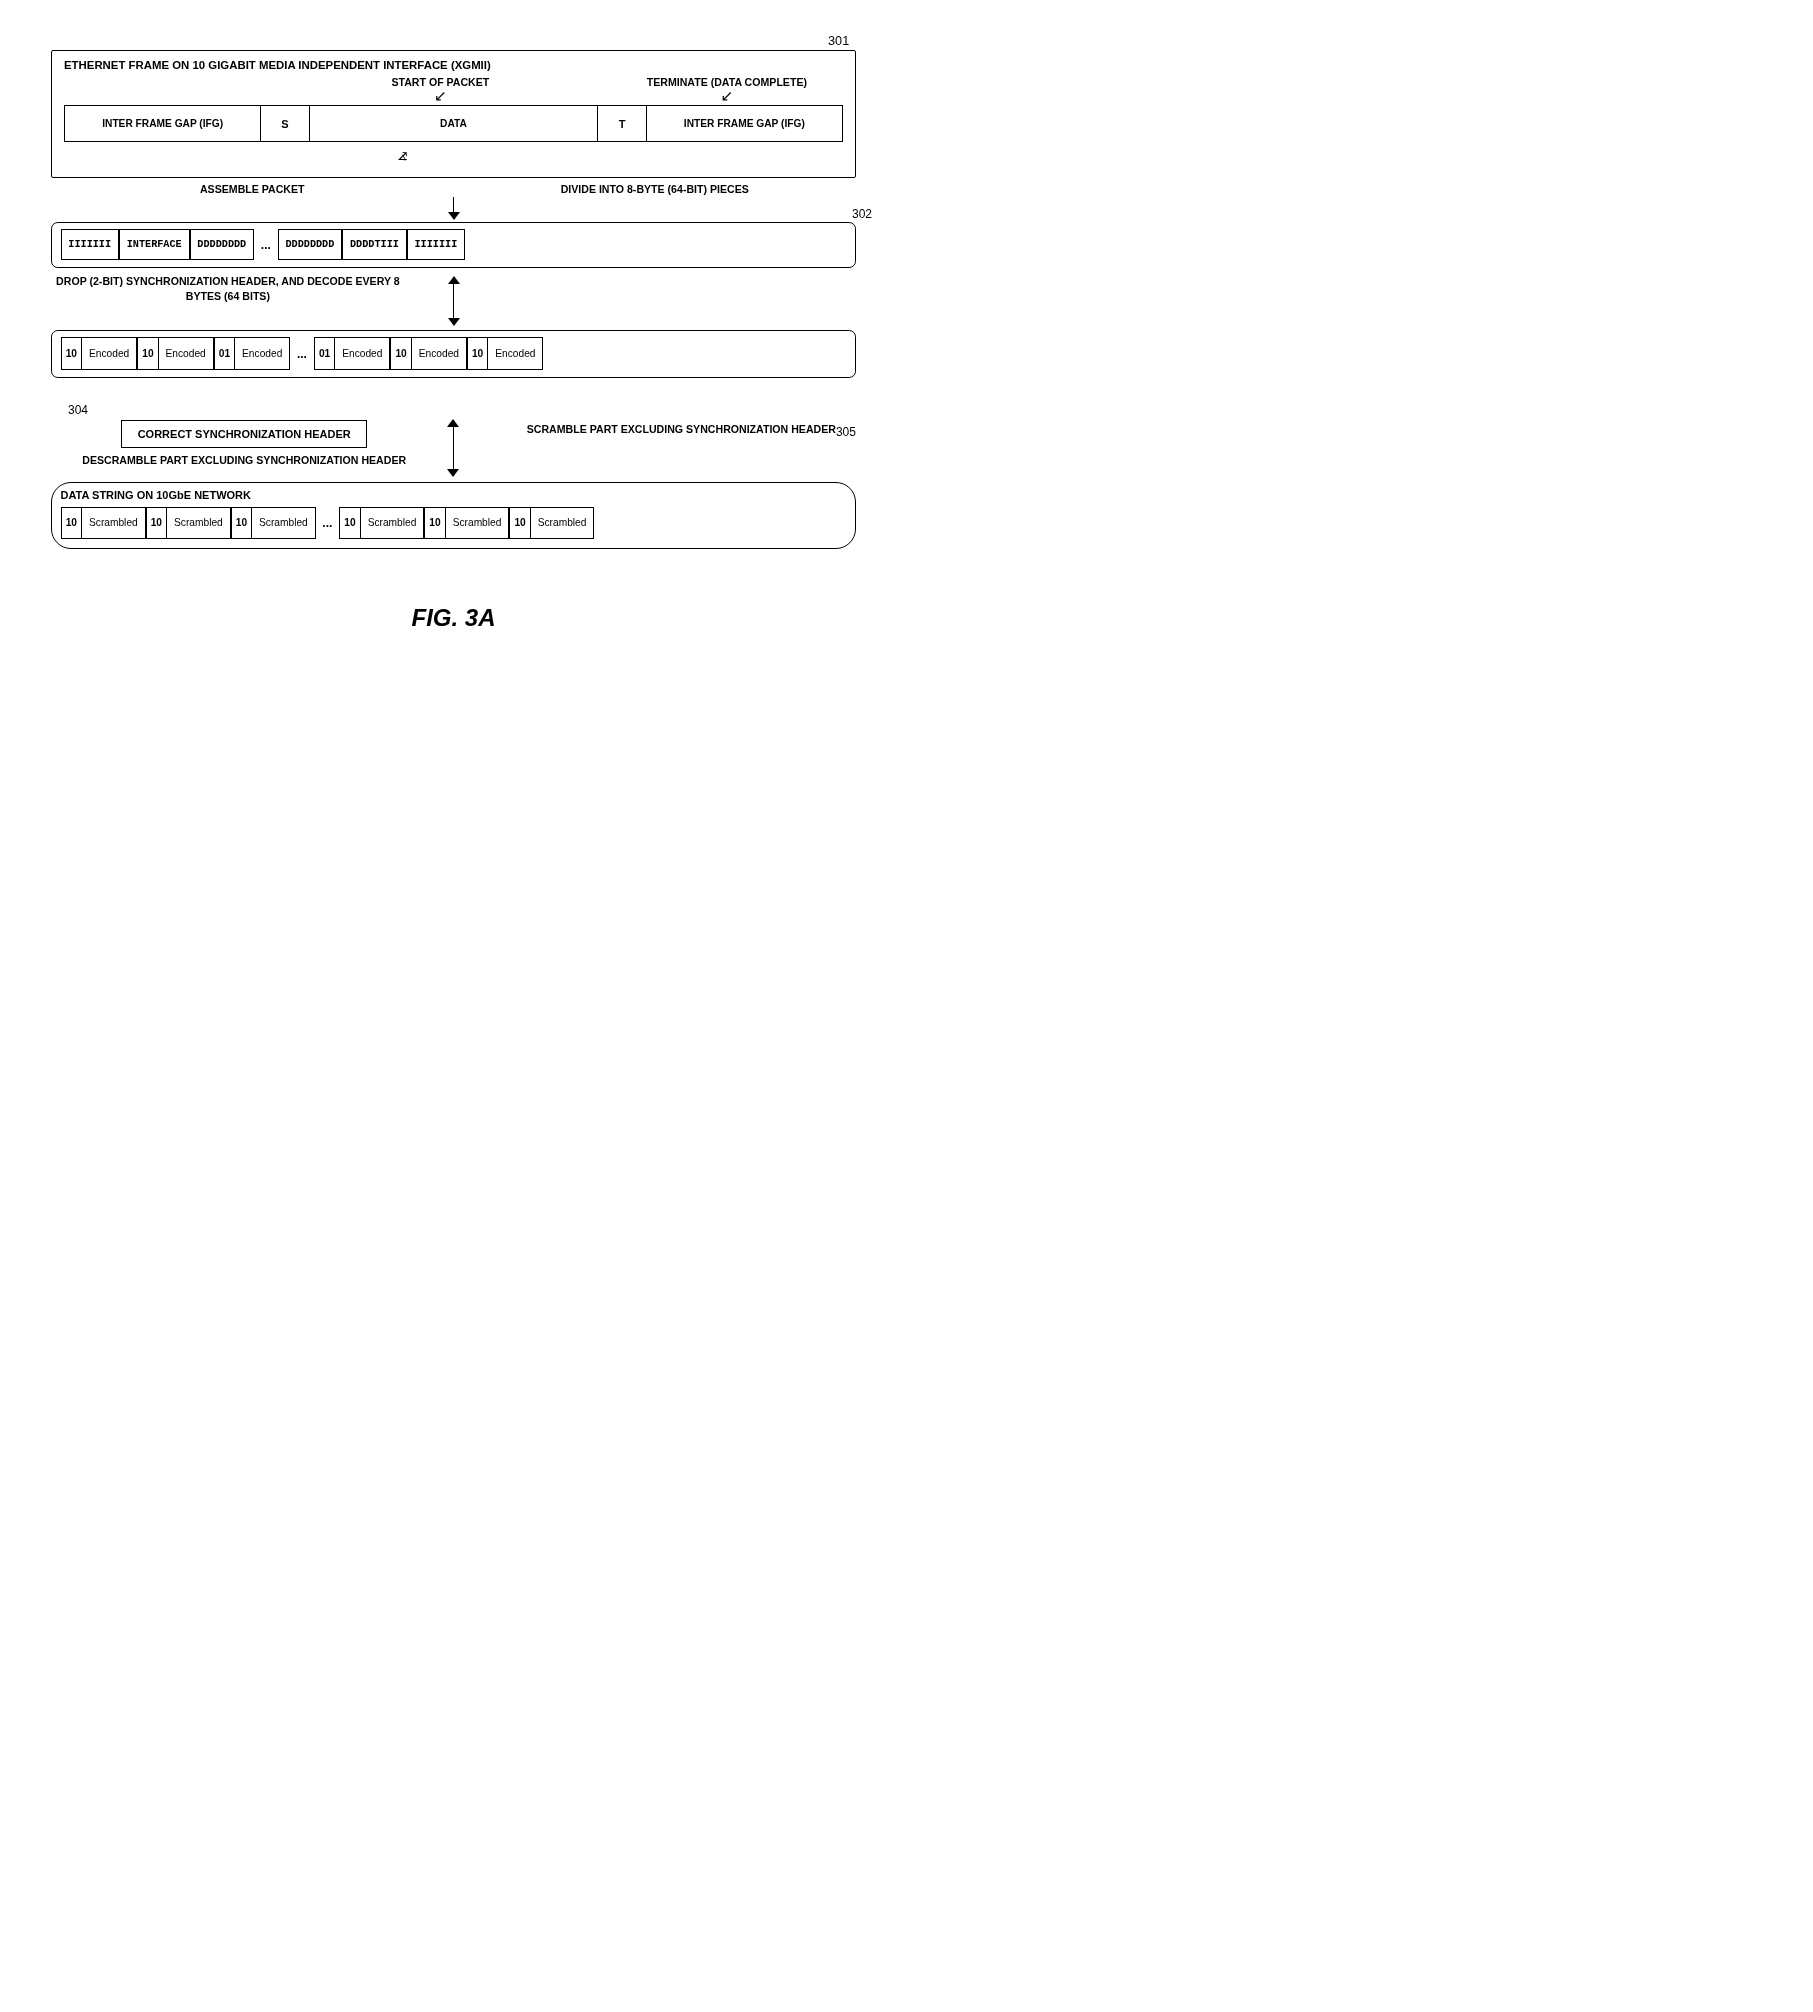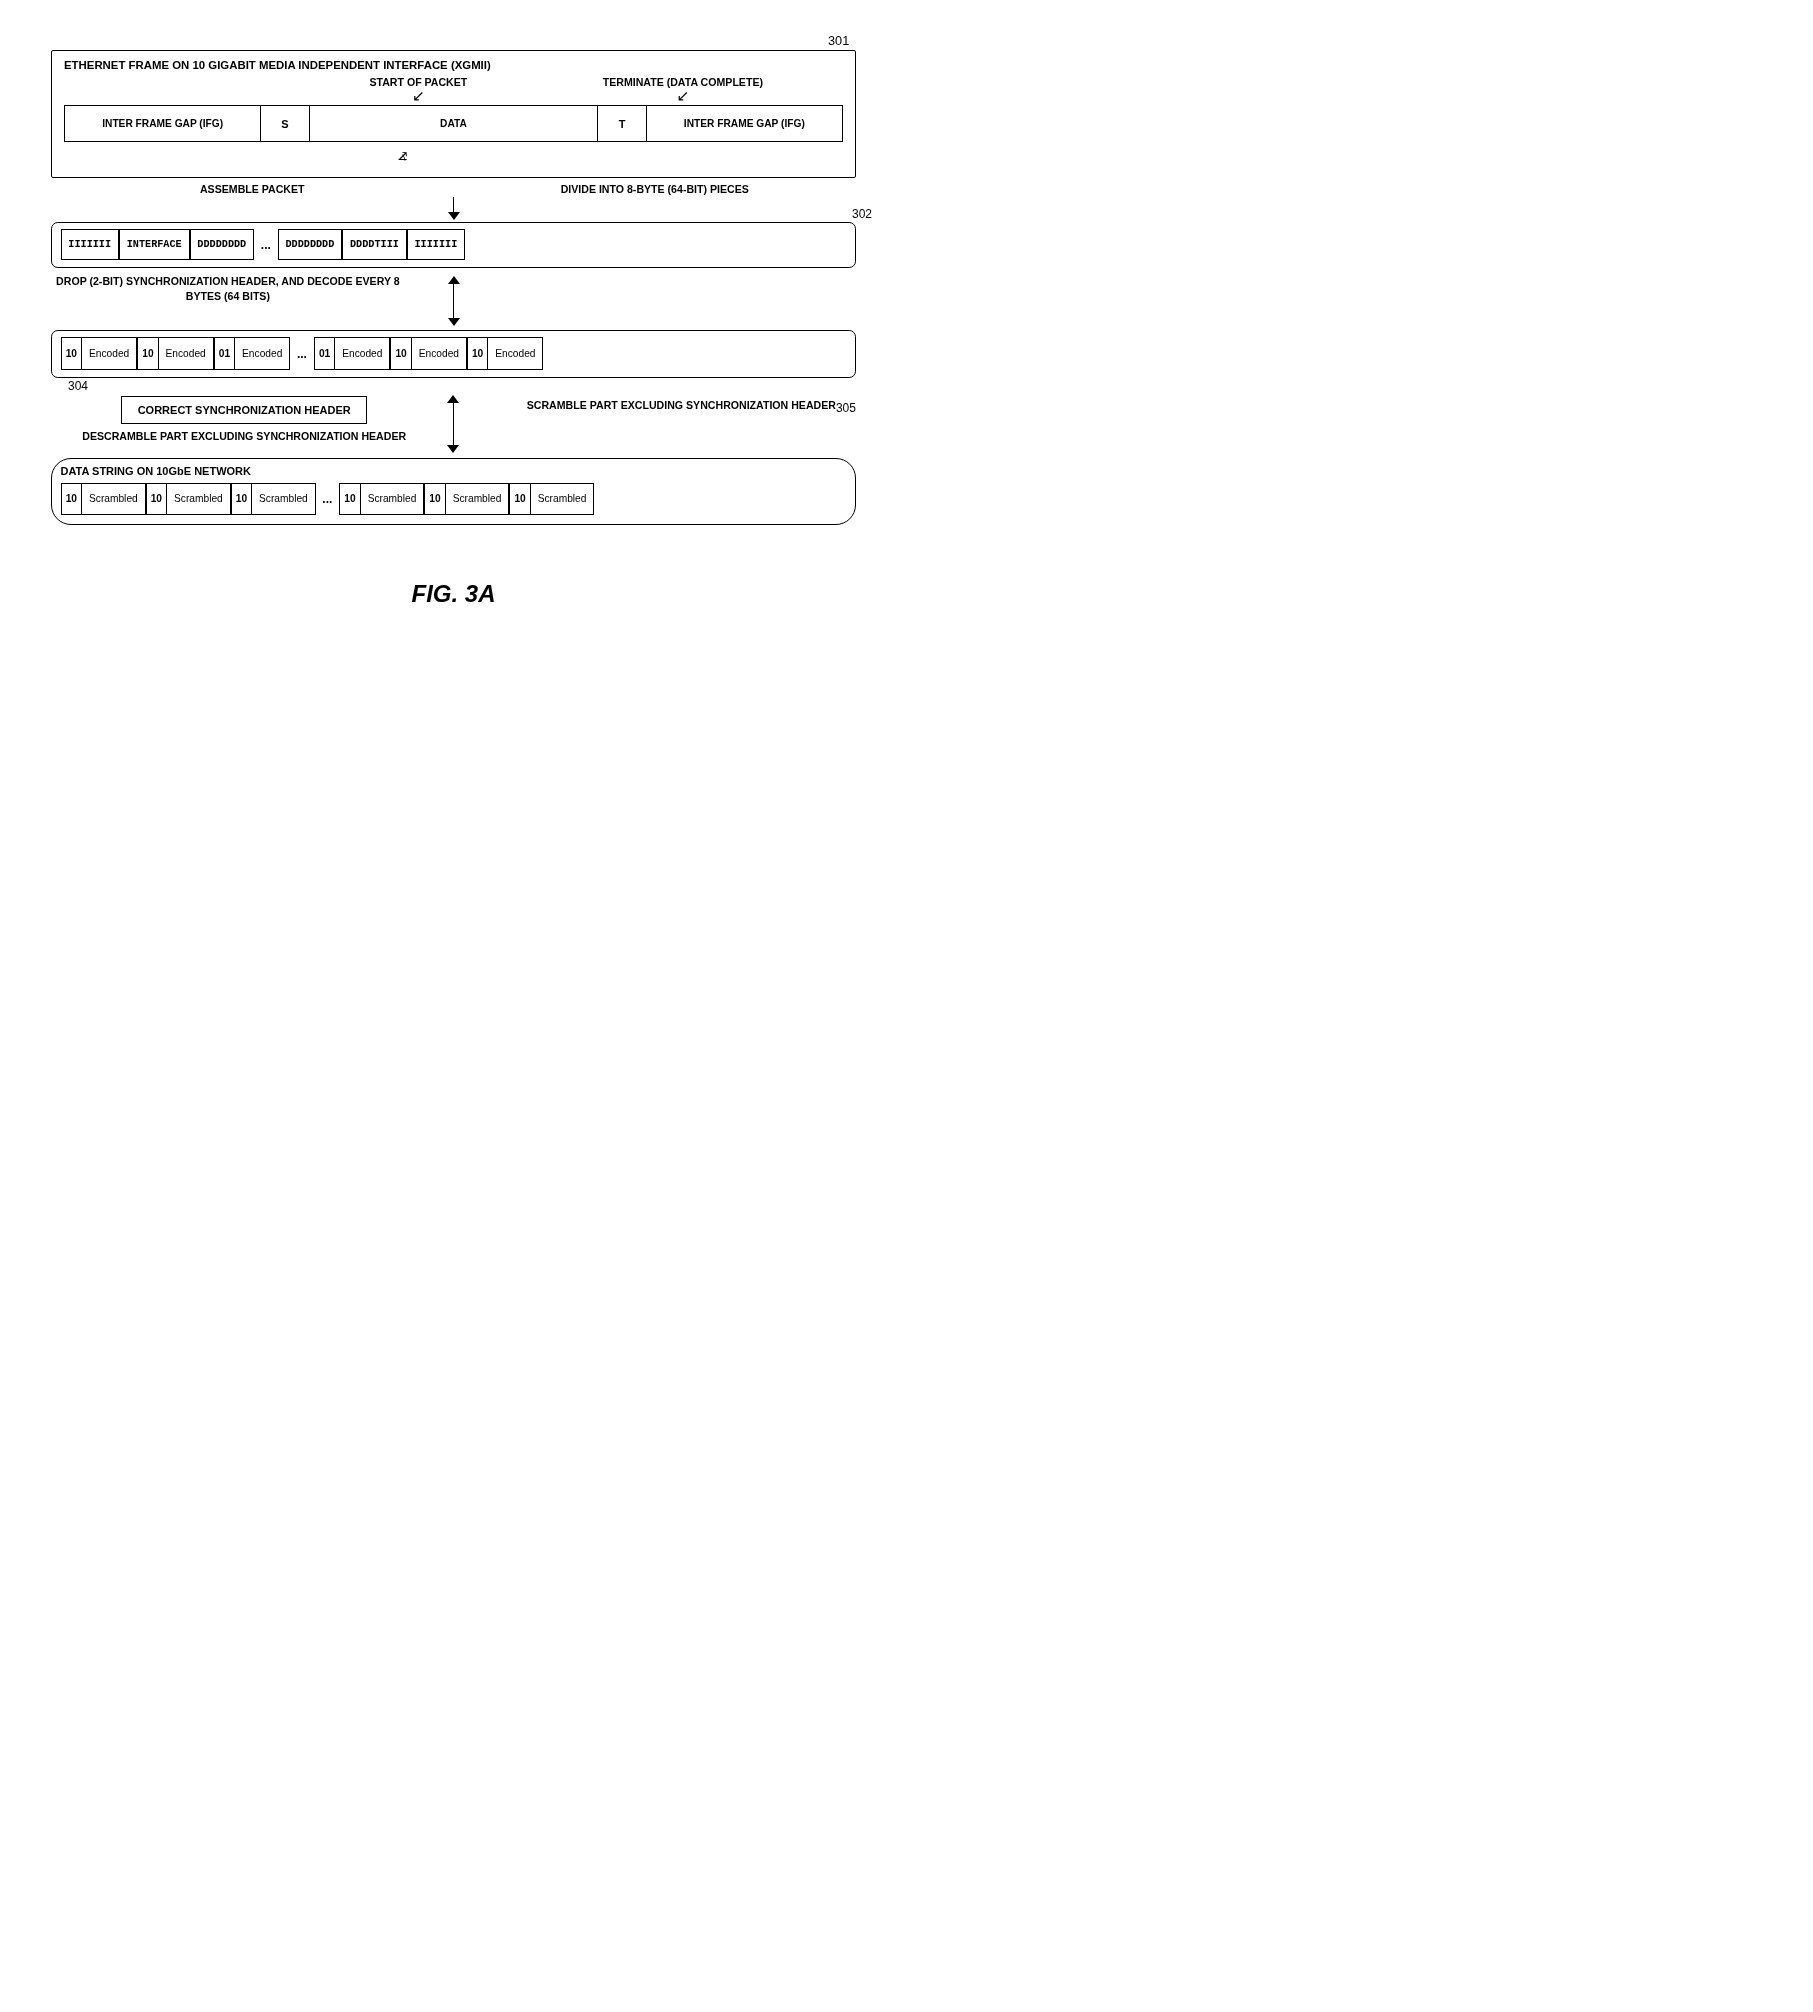--- a/index.html
+++ b/index.html
@@ -210,21 +210,21 @@
 
   <div class="eth-frame-box">
     <div class="eth-frame-title">ETHERNET FRAME ON 10 GIGABIT MEDIA INDEPENDENT INTERFACE (XGMII)</div>
 
     <div style="display:flex; justify-content:space-between; align-items:flex-end; margin-bottom:1.7px;">
       <div style="width:170px;"></div>
       <div style="display:flex; flex-direction:column; align-items:center;">
         <span style="font-size:10.6px; font-weight:bold;">START OF PACKET</span>
         <span style="font-size:15.3px; line-height:1;">↙</span>
       </div>
-      <div style="display:flex; flex-direction:column; align-items:center; margin-right:80px;">
+      <div style="display:flex; flex-direction:column; align-items:center; margin-right:36px;">
         <span style="font-size:10.6px; font-weight:bold;">TERMINATE (DATA COMPLETE)</span>
         <span style="font-size:15.3px; line-height:1;">↙</span>
       </div>
     </div>
 
     <div class="eth-data-row">
       <div class="eth-cell ifg-left">INTER FRAME GAP (IFG)</div>
       <div class="eth-cell s-cell">S</div>
       <div class="eth-cell data-cell">
         <span>DATA</span>
@@ -342,21 +342,21 @@
         <div class="encoded-hdr">
             <span>10</span>
           </div>
         <div class="encoded-data">
             <span>Encoded</span>
           </div>
       </div>
     </div>
   </div>
 
-  <div style="width:100%; display:flex; flex-direction:row; align-items:flex-start; margin-top:0;">
+  <div style="width:100%; display:flex; flex-direction:row; align-items:flex-start; margin-top:24px;">
 
     <div style="width:48%; display:flex; flex-direction:column; align-items:center; gap:3.4px;">
       <div style="align-self:flex-start; margin-left:17px;">
         <span style="font-size:12px;">304</span>
       </div>
       <div class="correct-sync-box">
         <span>CORRECT SYNCHRONIZATION HEADER</span>
       </div>
       <div style="display:flex; flex-direction:column; align-items:center; margin-top:1.7px;">
         <span style="font-size:10.6px; font-weight:bold; text-align:center; line-height:1.4;">DESCRAMBLE PART EXCLUDING SYNCHRONIZATION HEADER</span>

